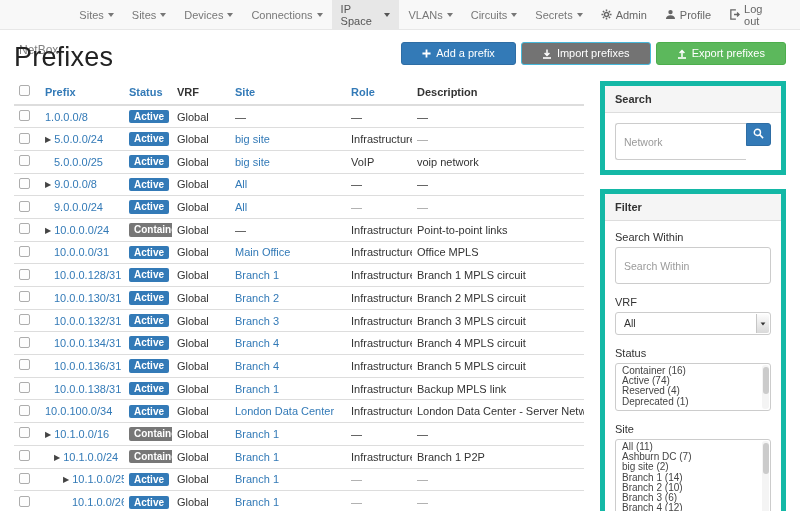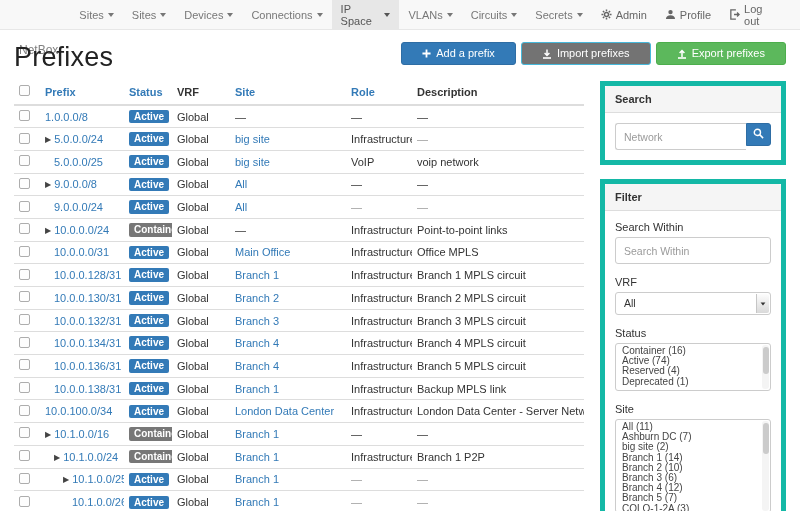--- a/index.html
+++ b/index.html
@@ -56,21 +56,21 @@
   .label-default { background: #777; }
   .dash { color: #333; }
   .dash.muted { color: #9b9b9b; }
 
   
   .panel { border: 5px solid #14b8a6; border-radius: 0; background: #fff; margin-bottom: 14px; }
   .panel-heading { background: #f5f5f5; border-bottom: 1px solid #ddd; padding: 7px 10px;
     font-size: 11px; font-weight: bold; color: #333; border-radius: 3px 3px 0 0; }
   .panel-body { padding: 10px; }
   .input-group { display: flex; }
-  .form-input { width: 100%; height: 27px; border: 1px solid #ccc; border-radius: 3px;
+  .form-input { width: 100%; height: 37px; border: 1px solid #ccc; border-radius: 3px;
     font-size: 10.5px; padding: 0 8px; color: #555; outline: none;
     font-family: "Liberation Sans", "DejaVu Sans", sans-serif; }
   .form-input::placeholder { color: #9a9a9a; opacity: 1; }
   .input-group .form-input { border-radius: 3px 0 0 3px; border-right: none; }
   .search-btn { width: 30px; height: 23px; background: #337ab7; border: 1px solid #2e6da4;
     border-radius: 0 3px 3px 0; display: flex; align-items: center; justify-content: center;
     cursor: pointer; }
   .fld-label { font-size: 11px; color: #333; margin: 12px 0 4px 0; }
   .fld-label:first-child { margin-top: 0; }
   .select-box { position: relative; height: 23px; border: 1px solid #ccc; border-radius: 3px;

